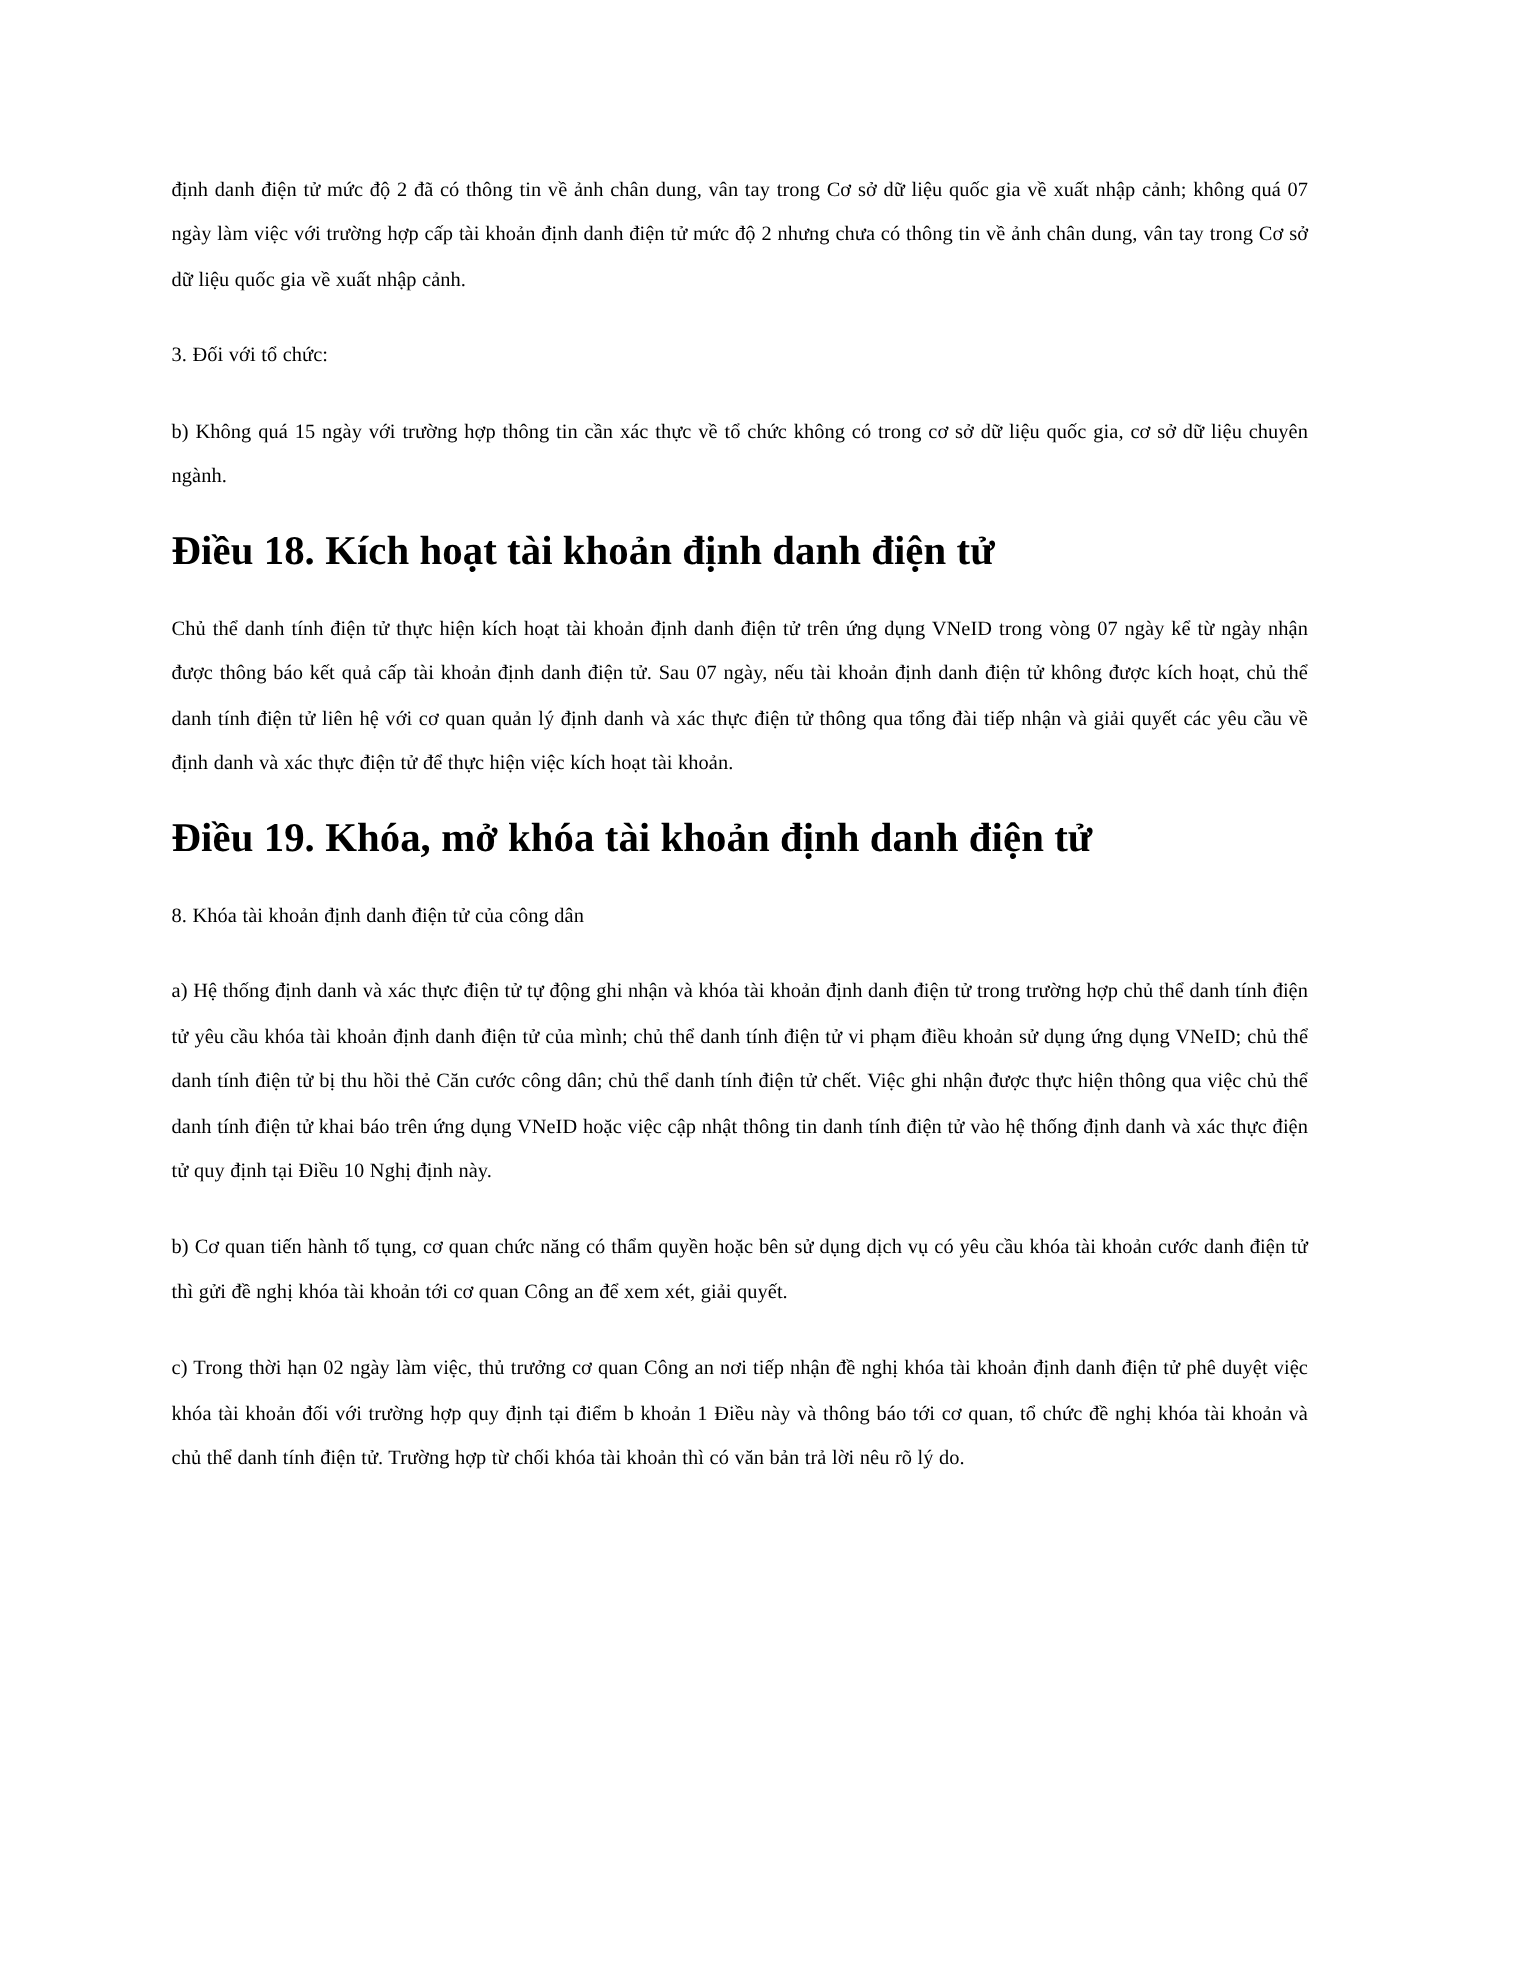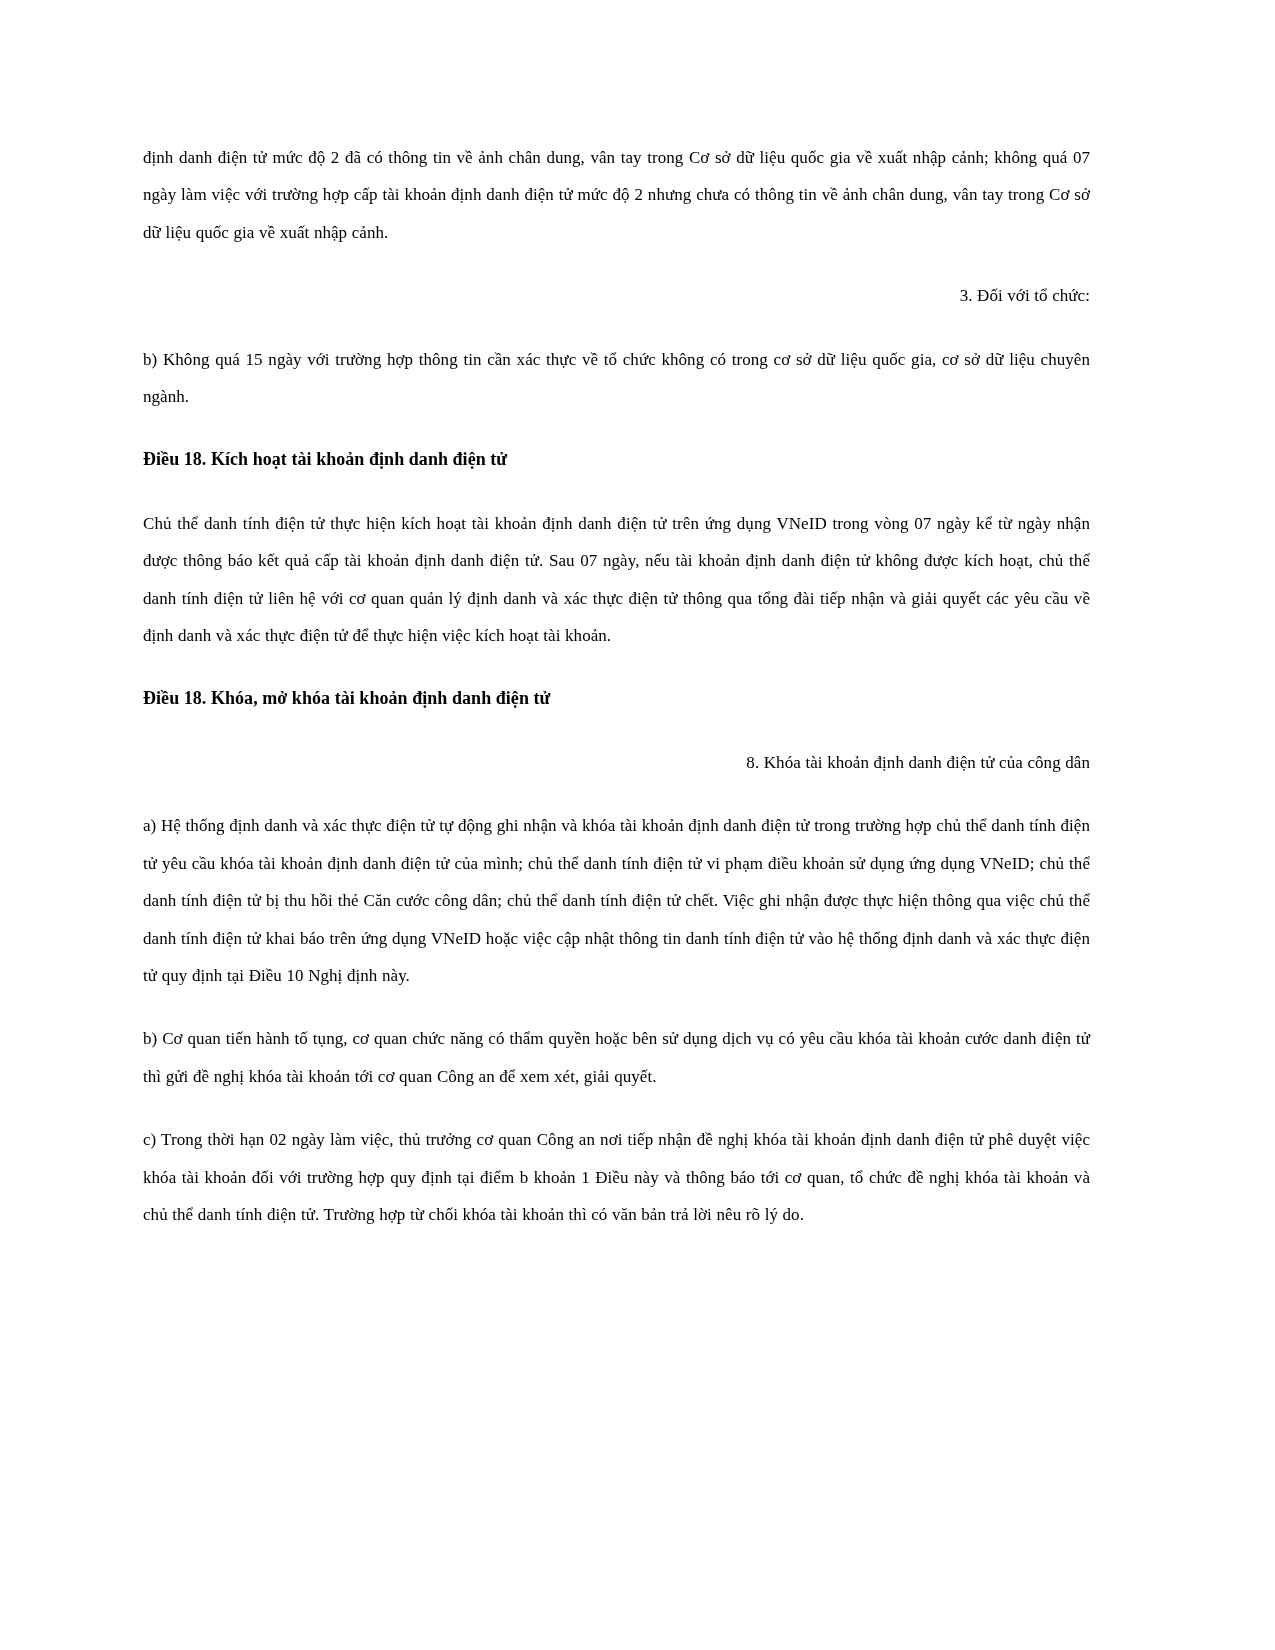--- a/index.html
+++ b/index.html
@@ -31,49 +31,49 @@
     line-height: 37.4px;
     text-align: justify;
     text-justify: inter-word;
     margin: 0 0 26px 0;
     letter-spacing: 0.05px;
     word-spacing: 0.3px;
     hyphens: none;
   }
   
   .heading {
-    font-size: 18px;
+    font-size: 34px;
     line-height: 37.4px;
     font-weight: bold;
     text-align: left;
     margin: 0 0 26px 0;
     letter-spacing: 0.05px;
   }
   .short {
-    text-align: right;
+    text-align: left;
   }
 </style>
 </head>
 <body>
 
 <div class="page">
   <div class="content">
 
     <p class="para">định danh điện tử mức độ 2 đã có thông tin về ảnh chân dung, vân tay trong Cơ sở dữ liệu quốc gia về xuất nhập cảnh; không quá 07 ngày làm việc với trường hợp cấp tài khoản định danh điện tử mức độ 2 nhưng chưa có thông tin về ảnh chân dung, vân tay trong Cơ sở dữ liệu quốc gia về xuất nhập cảnh.</p>
 
     <p class="para short">3. Đối với tổ chức:</p>
 
 
     <p class="para">b) Không quá 15 ngày với trường hợp thông tin cần xác thực về tổ chức không có trong cơ sở dữ liệu quốc gia, cơ sở dữ liệu chuyên ngành.</p>
 
     <p class="heading">Điều 18. Kích hoạt tài khoản định danh điện tử</p>
 
     <p class="para">Chủ thể danh tính điện tử thực hiện kích hoạt tài khoản định danh điện tử trên ứng dụng VNeID trong vòng 07 ngày kể từ ngày nhận được thông báo kết quả cấp tài khoản định danh điện tử. Sau 07 ngày, nếu tài khoản định danh điện tử không được kích hoạt, chủ thể danh tính điện tử liên hệ với cơ quan quản lý định danh và xác thực điện tử thông qua tổng đài tiếp nhận và giải quyết các yêu cầu về định danh và xác thực điện tử để thực hiện việc kích hoạt tài khoản.</p>
 
-    <p class="heading">Điều 18. Khóa, mở khóa tài khoản định danh điện tử</p>
+    <p class="heading">Điều 19. Khóa, mở khóa tài khoản định danh điện tử</p>
 
     <p class="para short">8. Khóa tài khoản định danh điện tử của công dân</p>
 
     <p class="para">a) Hệ thống định danh và xác thực điện tử tự động ghi nhận và khóa tài khoản định danh điện tử trong trường hợp chủ thể danh tính điện tử yêu cầu khóa tài khoản định danh điện tử của mình; chủ thể danh tính điện tử vi phạm điều khoản sử dụng ứng dụng VNeID; chủ thể danh tính điện tử bị thu hồi thẻ Căn cước công dân; chủ thể danh tính điện tử chết. Việc ghi nhận được thực hiện thông qua việc chủ thể danh tính điện tử khai báo trên ứng dụng VNeID hoặc việc cập nhật thông tin danh tính điện tử vào hệ thống định danh và xác thực điện tử quy định tại Điều 10 Nghị định này.</p>
 
     <p class="para">b) Cơ quan tiến hành tố tụng, cơ quan chức năng có thẩm quyền hoặc bên sử dụng dịch vụ có yêu cầu khóa tài khoản cước danh điện tử thì gửi đề nghị khóa tài khoản tới cơ quan Công an để xem xét, giải quyết.</p>
 
     <p class="para">c) Trong thời hạn 02 ngày làm việc, thủ trưởng cơ quan Công an nơi tiếp nhận đề nghị khóa tài khoản định danh điện tử phê duyệt việc khóa tài khoản đối với trường hợp quy định tại điểm b khoản 1 Điều này và thông báo tới cơ quan, tổ chức đề nghị khóa tài khoản và chủ thể danh tính điện tử. Trường hợp từ chối khóa tài khoản thì có văn bản trả lời nêu rõ lý do.</p>
 
   </div>

